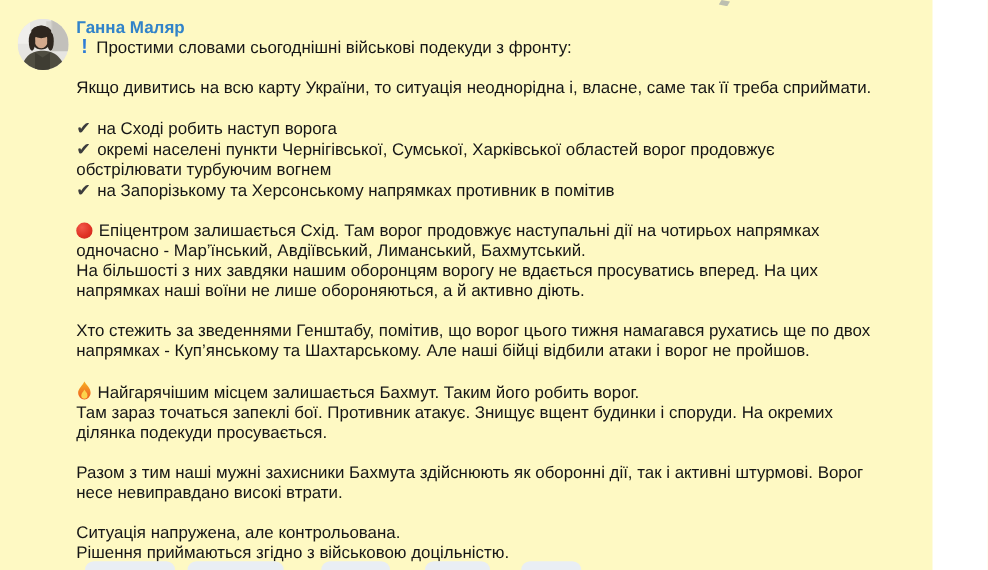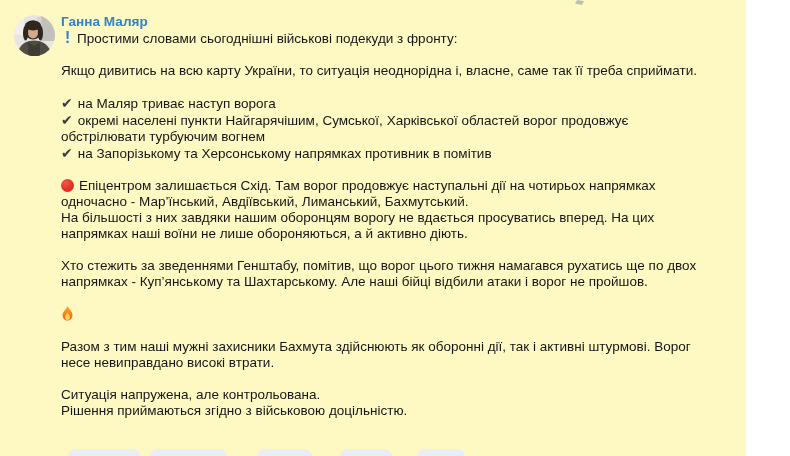--- a/index.html
+++ b/index.html
@@ -57,24 +57,24 @@
     <div class="name">Ганна Маляр</div>
 
     <div class="line intro">
       <span class="excl">!</span><span class="t">Простими словами сьогоднішні військові подекуди з фронту:</span>
     </div>
 
     <p class="para pre">Якщо дивитись на всю карту України, то ситуація неоднорідна і, власне, саме так її треба сприймати.</p>
 
     <div class="para">
       <div class="check-item">
-        <span class="check">✔</span><span class="pre">на Маляр триває наступ ворога</span>
+        <span class="check">✔</span><span class="pre">на Сході робить наступ ворога</span>
       </div>
       <div class="check-item">
-        <span class="check">✔</span><span class="pre">окремі населені пункти Найгарячішим, Сумської, Харківської областей ворог продовжує
+        <span class="check">✔</span><span class="pre">окремі населені пункти Чернігівської, Сумської, Харківської областей ворог продовжує
 обстрілювати турбуючим вогнем</span>
       </div>
       <div class="check-item">
         <span class="check">✔</span><span class="pre">на Запорізькому та Херсонському напрямках противник в помітив</span>
       </div>
     </div>
 
     <p class="para">
       <span class="redcircle"></span><span class="pre">Епіцентром залишається Схід. Там ворог продовжує наступальні дії на чотирьох напрямках
 одночасно - Мар’їнський, Авдіївський, Лиманський, Бахмутський.
@@ -88,21 +88,23 @@
     <p class="para">
       <svg class="fire" width="13" height="15" viewBox="0 0 13 15">
         <defs>
           <linearGradient id="fg" x1="0" y1="0" x2="0" y2="1">
             <stop offset="0" stop-color="#f7b125"></stop>
             <stop offset="1" stop-color="#ee5a1e"></stop>
           </linearGradient>
         </defs>
         <path d="M6.5 0 C7.5 3 11.5 4.8 11.5 9.3 A5 5.2 0 0 1 1.5 9.3 C1.5 5.8 5 3.8 6.5 0 Z" fill="url(#fg)"></path>
         <path d="M6.5 6.5 C7.3 8.3 9 8.9 9 11.3 A2.5 2.6 0 0 1 4 11.3 C4 9.5 5.6 8.5 6.5 6.5 Z" fill="#fcd34d"></path>
-      </svg>
+      </svg><span class="pre">Найгарячішим місцем залишається Бахмут. Таким його робить ворог.
+Там зараз точаться запеклі бої. Противник атакує. Знищує вщент будинки і споруди. На окремих
+ділянка подекуди просувається.</span>
     </p>
 
     <p class="para pre">Разом з тим наші мужні захисники Бахмута здійснюють як оборонні дії, так і активні штурмові. Ворог
 несе невиправдано високі втрати.</p>
 
     <p class="para pre">Ситуація напружена, але контрольована.
 Рішення приймаються згідно з військовою доцільністю.</p>
 
   </div>
 

